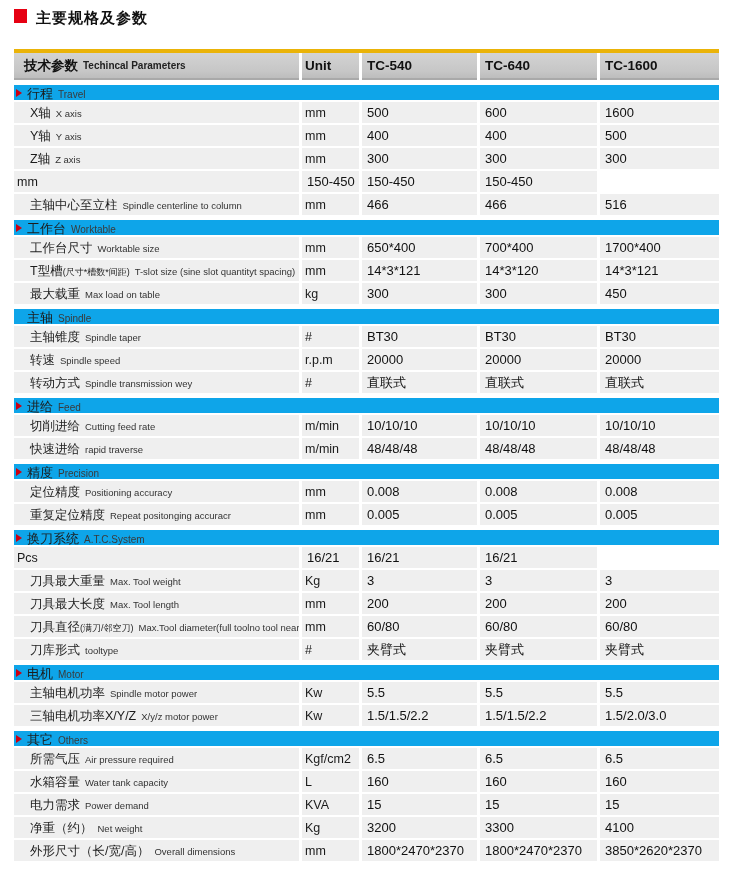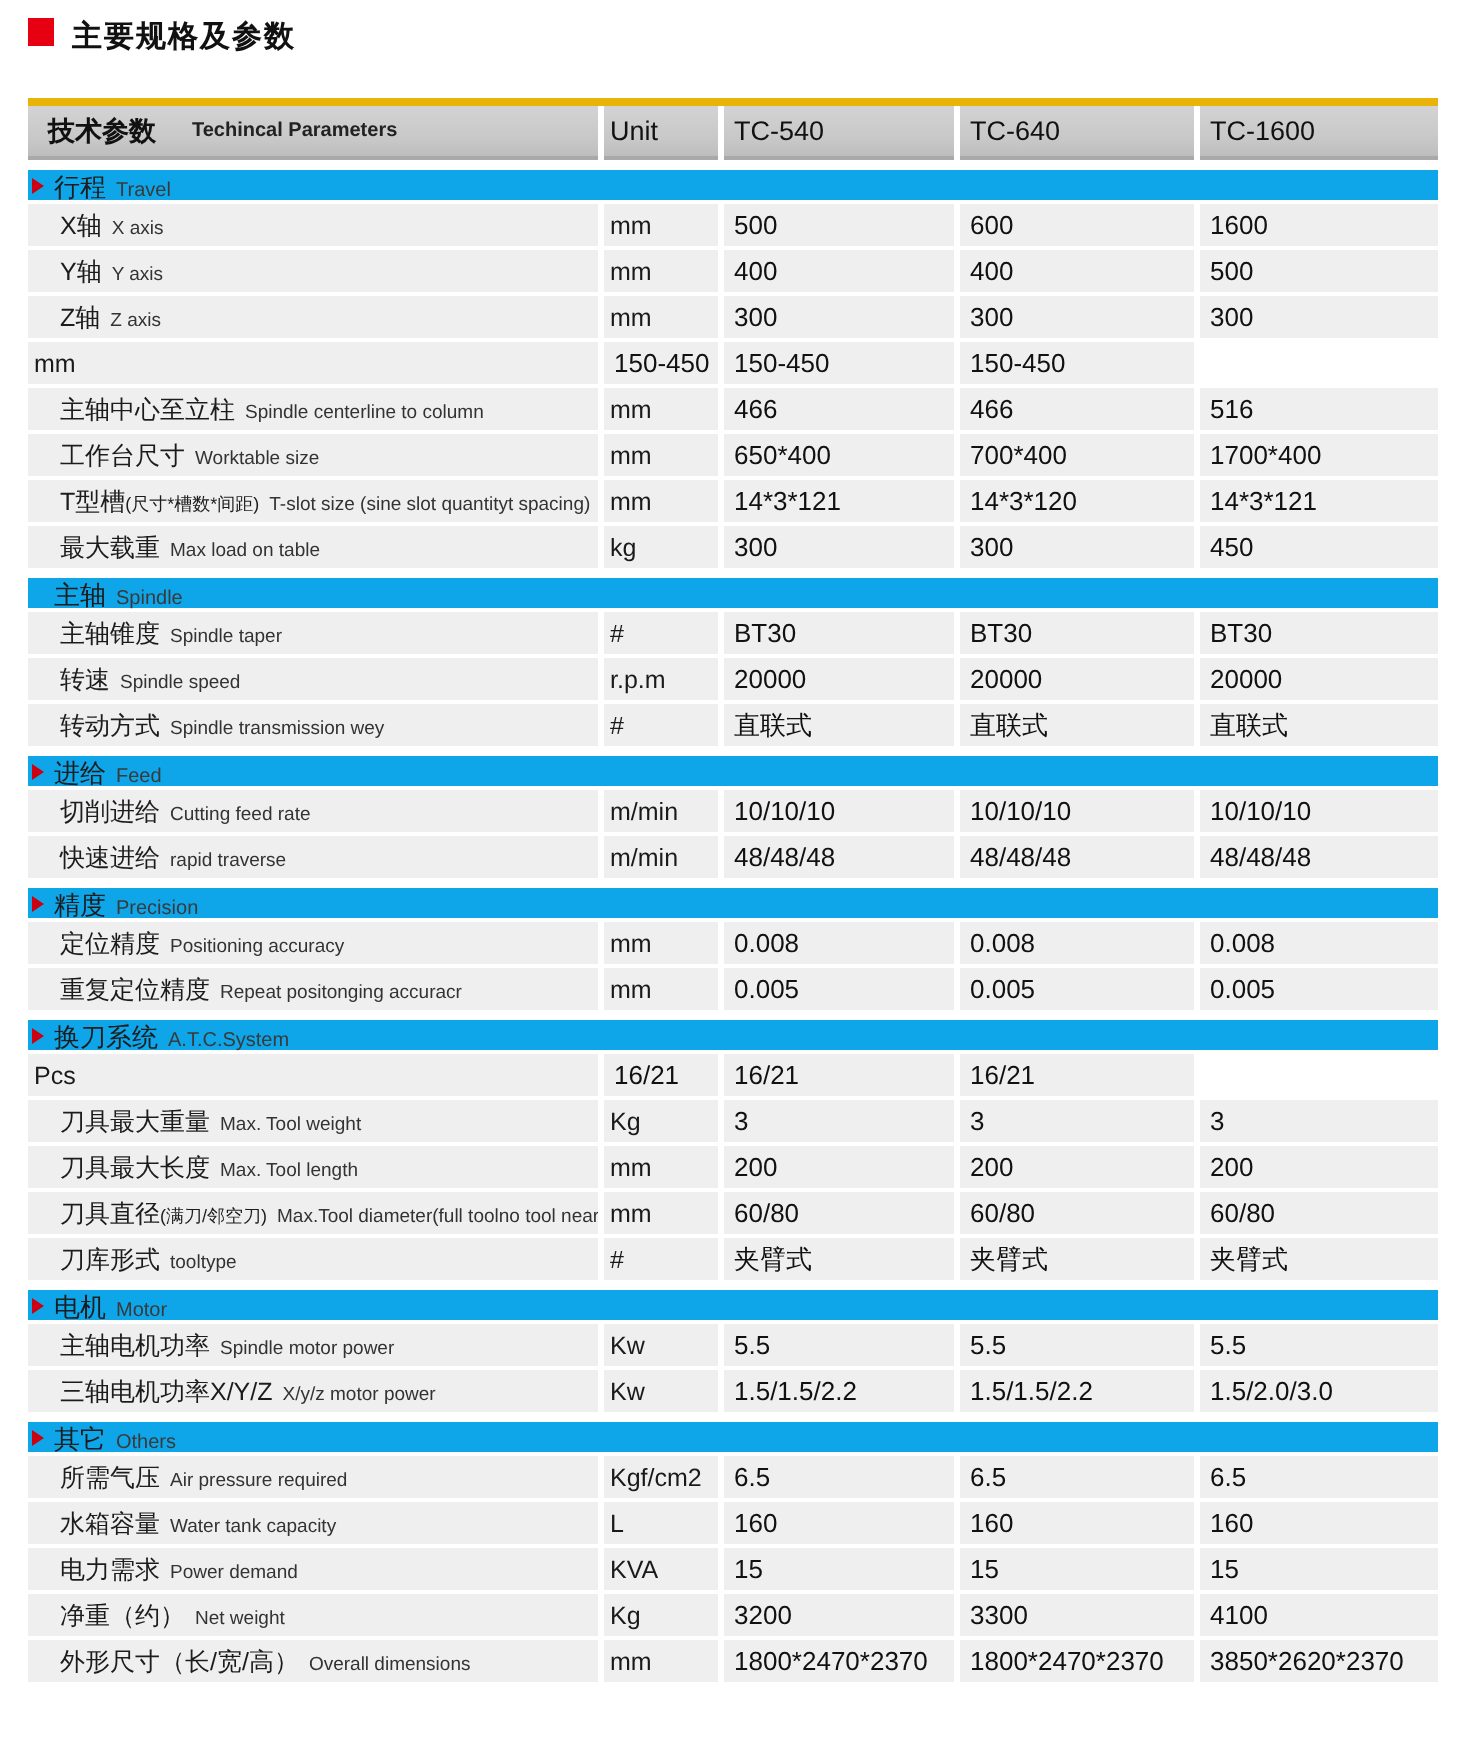--- a/index.html
+++ b/index.html
@@ -20,22 +20,22 @@
   .header-row .cell{
     background:linear-gradient(180deg,#d3d3d3 0%,#c7c7c7 70%,#bdbdbd 100%);
     border-bottom:2px solid #a9a9a9;
     height:25px;display:flex;align-items:center;
   }
   .cell{overflow:hidden;white-space:nowrap;}
   .name-cell{padding-left:10px;display:flex;align-items:baseline;}
   .unit-cell{padding-left:3px;}
   .val-cell{padding-left:5px;}
   .h-cn{font-size:13.5px;font-weight:bold;color:#111;}
-  .h-en{font-size:10px;font-weight:bold;color:#222;margin-left:18px;}
-  .h-txt{font-size:13.5px;font-weight:normal;color:#111;}
+  .h-en{font-size:10px;font-weight:bold;color:#222;margin-left:5px;}
+  .h-txt{font-size:13.5px;font-weight:bold;color:#111;}
   
   .section-row{
     display:flex;align-items:baseline;height:15px;
     margin:5px 0 2px 0;background:#0ea5e9;
   }
   .tri{
     width:0;height:0;border-left:6px solid #cc0011;
     border-top:4px solid transparent;border-bottom:4px solid transparent;
     margin:0 5px 0 2px;align-self:center;flex:0 0 auto;
   }
@@ -166,20 +166,25 @@
           <div class="cell val-cell">
             <span class="v-txt">466</span>
           </div>
           <div class="cell val-cell">
             <span class="v-txt">466</span>
           </div>
           <div class="cell val-cell">
             <span class="v-txt">516</span>
           </div>
         </div>
+        <div class="section-row">
+          <span class="tri"></span>
+          <span class="sec-cn">工作台</span>
+          <span class="sec-en">Worktable</span>
+        </div>
         <div class="row data-row">
           <div class="cell name-cell">
             <span class="p-cn">工作台尺寸</span>
             <span class="p-en">Worktable size</span>
           </div>
           <div class="cell unit-cell">
             <span class="u-txt">mm</span>
           </div>
           <div class="cell val-cell">
             <span class="v-txt">650*400</span>

